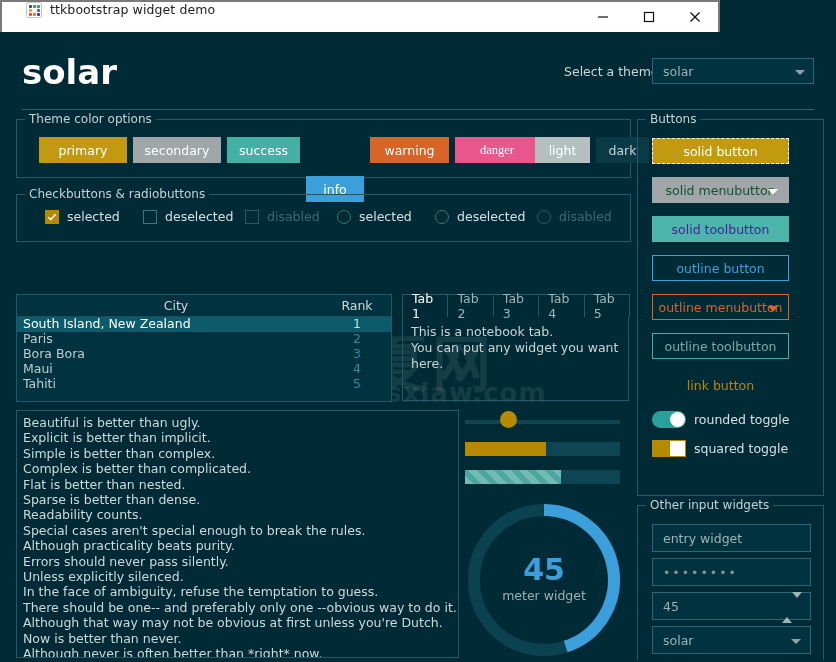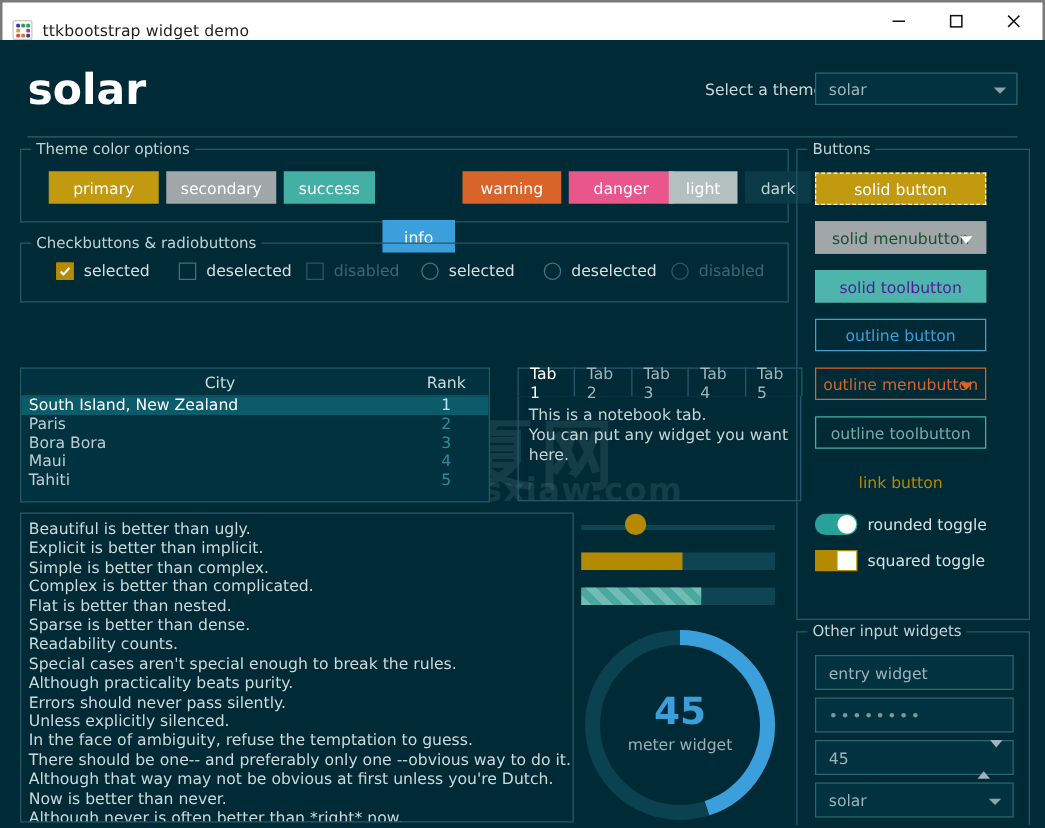--- a/index.html
+++ b/index.html
@@ -6,27 +6,28 @@
   html, body {
     margin: 0; padding: 0;
     width: 836px; height: 662px;
     overflow: hidden;
     font-family: "DejaVu Sans", "Liberation Sans", sans-serif;
   }
   body { background: #002b36; }
 
   
   #titlebar {
-    height: 32px; width: 836px;
+    height: 32px; width: 720px;
     background: #ffffff;
     border-top: 2px solid #7a7a7a;
     border-left: 2px solid #7a7a7a;
     border-right: 2px solid #7a7a7a;
-    display: flex; align-items: flex-end;
+    display: flex; align-items: flex-start;
     position: relative;
+    padding-left: 16px;
   }
   #app-icon {
     width: 16px; height: 16px; margin-left: 8px; margin-right: 8px;
     background: #fdfdfd; border: 1px solid #c8c8c8; border-radius: 2px;
     position: relative; flex: none;
   }
   #app-icon i {
     position: absolute; width: 3px; height: 3px; border-radius: 1px; display: block;
   }
   #title-text {
@@ -129,21 +130,21 @@
     white-space: nowrap;
   }
   .tv-row.sel .c-city { color: #ffffff; }
   .tv-row .c-rank {
     position: absolute; left: 318px; width: 44px; top: -1px;
     font-size: 12.5px; color: #2f8a9e; text-align: center;
   }
   .tv-row.sel .c-rank { color: #bfe3ea; }
 
   
-  #notebook { position: absolute; left: 400px; top: 262px; width: 227px; height: 108px; margin-left: 12px; }
+  #notebook { position: absolute; left: 400px; top: 262px; width: 227px; height: 108px; }
   #nb-tabs { display: flex; height: 23px; }
   .nb-tab {
     border: 1px solid #24596a; border-bottom: none;
     padding: 0 9px; display: flex; align-items: center;
     font-size: 12.5px; color: #9fb3b8; background: #002b36;
     margin-right: -1px;
   }
   .nb-tab.active { color: #ffffff; background: #002b36; border-bottom: 1px solid #002b36; }
   #nb-body {
     height: 85px; border: 1px solid #24596a; margin-top: -1px;
@@ -302,21 +303,21 @@
         </div>
         <div class="cbtn" style="left: 210px; width: 73px; background: rgb(68, 176, 165); color: rgb(255, 255, 255);">
           <span>success</span>
         </div>
         <div class="cbtn" style="left: 289px; width: 58px; background: rgb(58, 159, 219); color: rgb(255, 255, 255); margin-top: 39px;">
           <span>info</span>
         </div>
         <div class="cbtn" style="left: 353px; width: 79px; background: rgb(216, 100, 42); color: rgb(255, 255, 255);">
           <span>warning</span>
         </div>
-        <div class="cbtn" style="left: 438px; width: 84px; background: rgb(232, 86, 140); color: rgb(255, 255, 255);">
+        <div class="cbtn" style="left: 438px; width: 84px; background: rgb(232, 86, 140); color: rgb(255, 255, 255); font-family: Liberation Serif, serif;">
           <span>danger</span>
         </div>
         <div class="cbtn" style="left: 518px; width: 55px; background: rgb(179, 192, 191); color: rgb(255, 255, 255);">
           <span>light</span>
         </div>
         <div class="cbtn" style="left: 579px; width: 53px; background: rgb(10, 58, 69); color: rgb(198, 210, 212);">
           <span>dark</span>
         </div>
       </div>
   </div>

